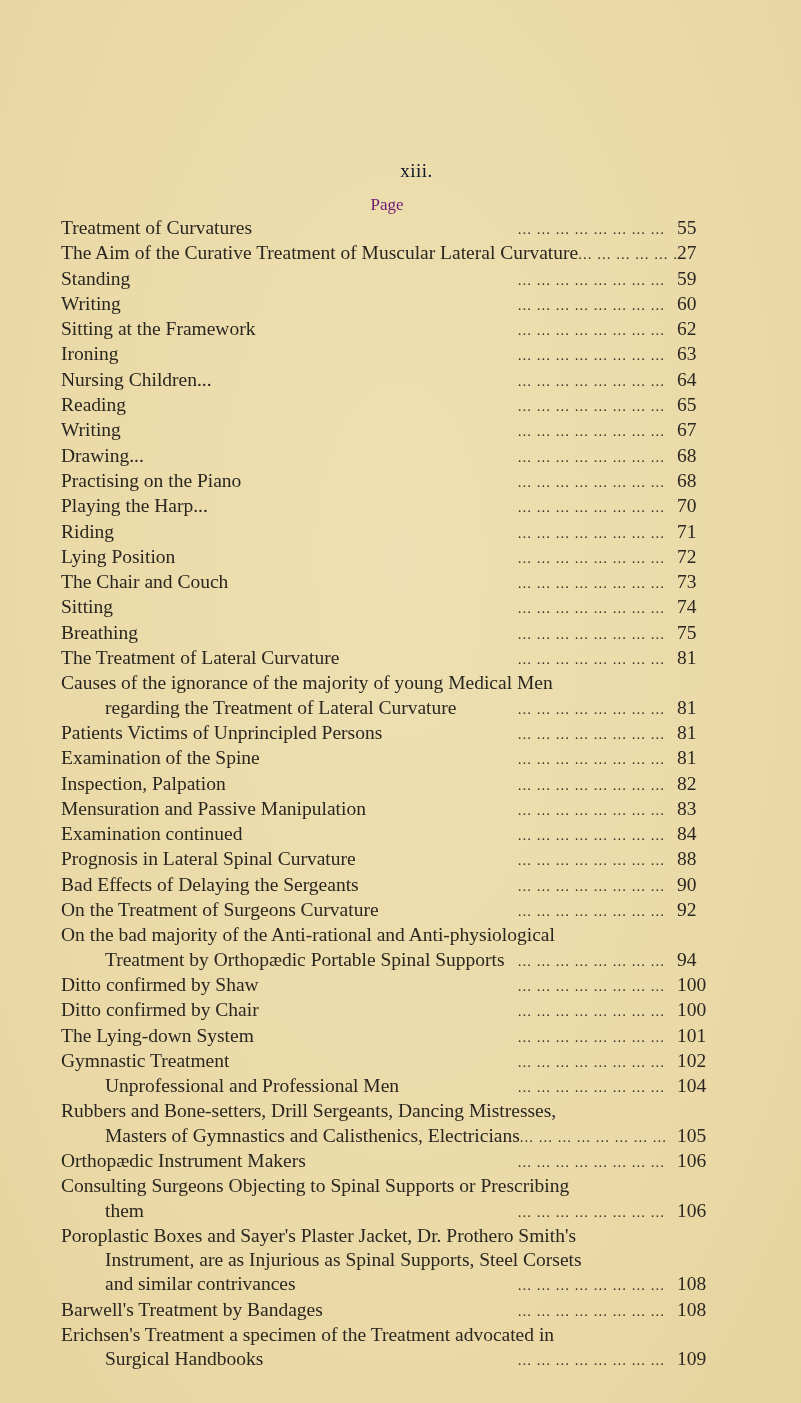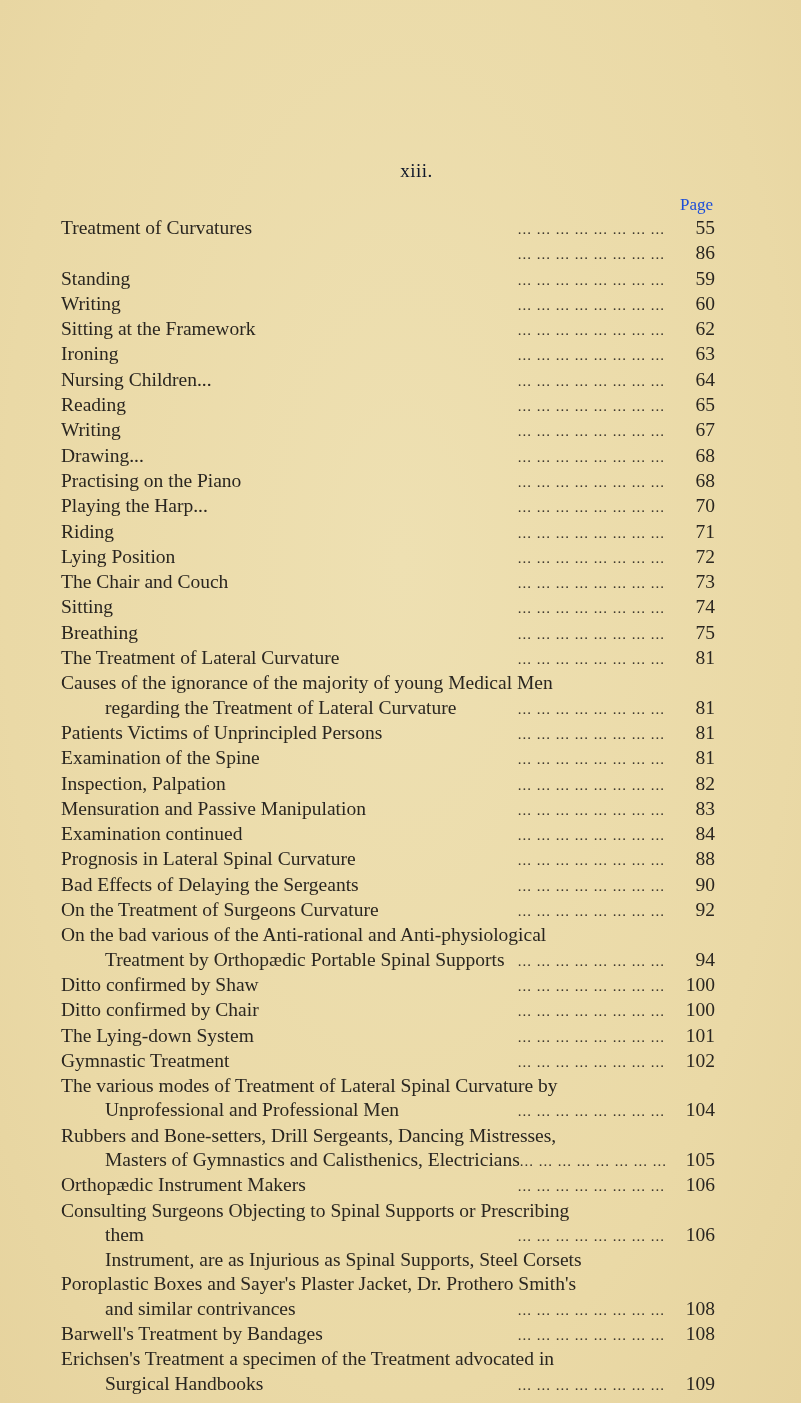--- a/index.html
+++ b/index.html
@@ -12,52 +12,53 @@
     position: relative;
   }
   .folio {
     position: absolute; left: 16px; width: 801px; top: 160px;
     text-align: center; font-size: 19px; letter-spacing: 0.5px; color: #0f172a;
   }
   .toc {
     position: absolute; left: 61px; top: 194px; width: 654px;
   }
   .page-head {
-    text-align: right; font-size: 17px; height: 22px; line-height: 22px; color: #1d4ed8;
+    text-align: center; font-size: 17px; height: 22px; line-height: 22px; color: #701a75;
     padding-right: 2px;
   }
   .entry { position: relative; font-size: 19.5px; line-height: 24.3px; }
   .entry .line { display: flex; align-items: baseline; white-space: nowrap; }
   .entry .title { flex: 0 0 auto; }
   .entry .dots {
     flex: 1 1 auto; overflow: hidden; color: #3a352c; letter-spacing: 1px;
     text-align: right; padding-right: 12px; font-size: 15px;
   }
-  .entry .page { flex: 0 0 38px; text-align: right; }
+  .entry .page { flex: 0 0 38px; text-align: left; }
   .entry .cont { padding-left: 44px; font-family: Liberation Serif, serif; }
 </style>
 </head>
 <body>
 
 <div class="folio">xiii.</div>
 
 <div class="toc">
   <div class="page-head">Page</div>
   <div id="entries">
       <div class="entry">
         <div class="line">
           <span class="title">Treatment of Curvatures</span>
           <span class="dots">...      ...      ...      ...      ...      ...      ...      ...</span>
           <span class="page">55</span>
         </div>
       </div>
       <div class="entry">
         <div class="line">
-          <span class="dots">...      ...      ...      ...      ...      ...      ...      ...</span>
-          <span class="page">86</span>
+          <span class="title">The Aim of the Curative Treatment of Muscular Lateral Curvature</span>
+          <span class="dots">...      ...      ...      ...      ...      ...      ...      ...</span>
+          <span class="page">27</span>
         </div>
       </div>
       <div class="entry">
         <div class="line">
           <span class="title">Standing</span>
           <span class="dots">...      ...      ...      ...      ...      ...      ...      ...</span>
           <span class="page">59</span>
         </div>
       </div>
       <div class="entry">
@@ -226,21 +227,21 @@
       </div>
       <div class="entry">
         <div class="line">
           <span class="title">On the Treatment of Surgeons Curvature</span>
           <span class="dots">...      ...      ...      ...      ...      ...      ...      ...</span>
           <span class="page">92</span>
         </div>
       </div>
       <div class="entry">
         <div class="line">
-          <span class="title">On the bad various of the Anti-rational and Anti-physiological</span>
+          <span class="title">On the bad majority of the Anti-rational and Anti-physiological</span>
         </div>
         <div class="line cont">
           <span class="title">Treatment by Orthopædic Portable Spinal Supports</span>
           <span class="dots">...      ...      ...      ...      ...      ...      ...      ...</span>
           <span class="page">94</span>
         </div>
       </div>
       <div class="entry">
         <div class="line">
           <span class="title">Ditto confirmed by Shaw</span>
@@ -263,23 +264,20 @@
         </div>
       </div>
       <div class="entry">
         <div class="line">
           <span class="title">Gymnastic Treatment</span>
           <span class="dots">...      ...      ...      ...      ...      ...      ...      ...</span>
           <span class="page">102</span>
         </div>
       </div>
       <div class="entry">
-        <div class="line">
-          <span class="title">The various modes of Treatment of Lateral Spinal Curvature by</span>
-        </div>
         <div class="line cont">
           <span class="title">Unprofessional and Professional Men</span>
           <span class="dots">...      ...      ...      ...      ...      ...      ...      ...</span>
           <span class="page">104</span>
         </div>
       </div>
       <div class="entry">
         <div class="line">
           <span class="title">Rubbers and Bone-setters, Drill Sergeants, Dancing Mistresses,</span>
         </div>
@@ -300,25 +298,25 @@
         <div class="line">
           <span class="title">Consulting Surgeons Objecting to Spinal Supports or Prescribing</span>
         </div>
         <div class="line cont">
           <span class="title">them</span>
           <span class="dots">...      ...      ...      ...      ...      ...      ...      ...</span>
           <span class="page">106</span>
         </div>
       </div>
       <div class="entry">
+        <div class="line">
+          <span class="title">Poroplastic Boxes and Sayer's Plaster Jacket, Dr. Prothero Smith's</span>
+        </div>
         <div class="line cont">
           <span class="title">Instrument, are as Injurious as Spinal Supports, Steel Corsets</span>
-        </div>
-        <div class="line">
-          <span class="title">Poroplastic Boxes and Sayer's Plaster Jacket, Dr. Prothero Smith's</span>
         </div>
         <div class="line cont">
           <span class="title">and similar contrivances</span>
           <span class="dots">...      ...      ...      ...      ...      ...      ...      ...</span>
           <span class="page">108</span>
         </div>
       </div>
       <div class="entry">
         <div class="line">
           <span class="title">Barwell's Treatment by Bandages</span>

